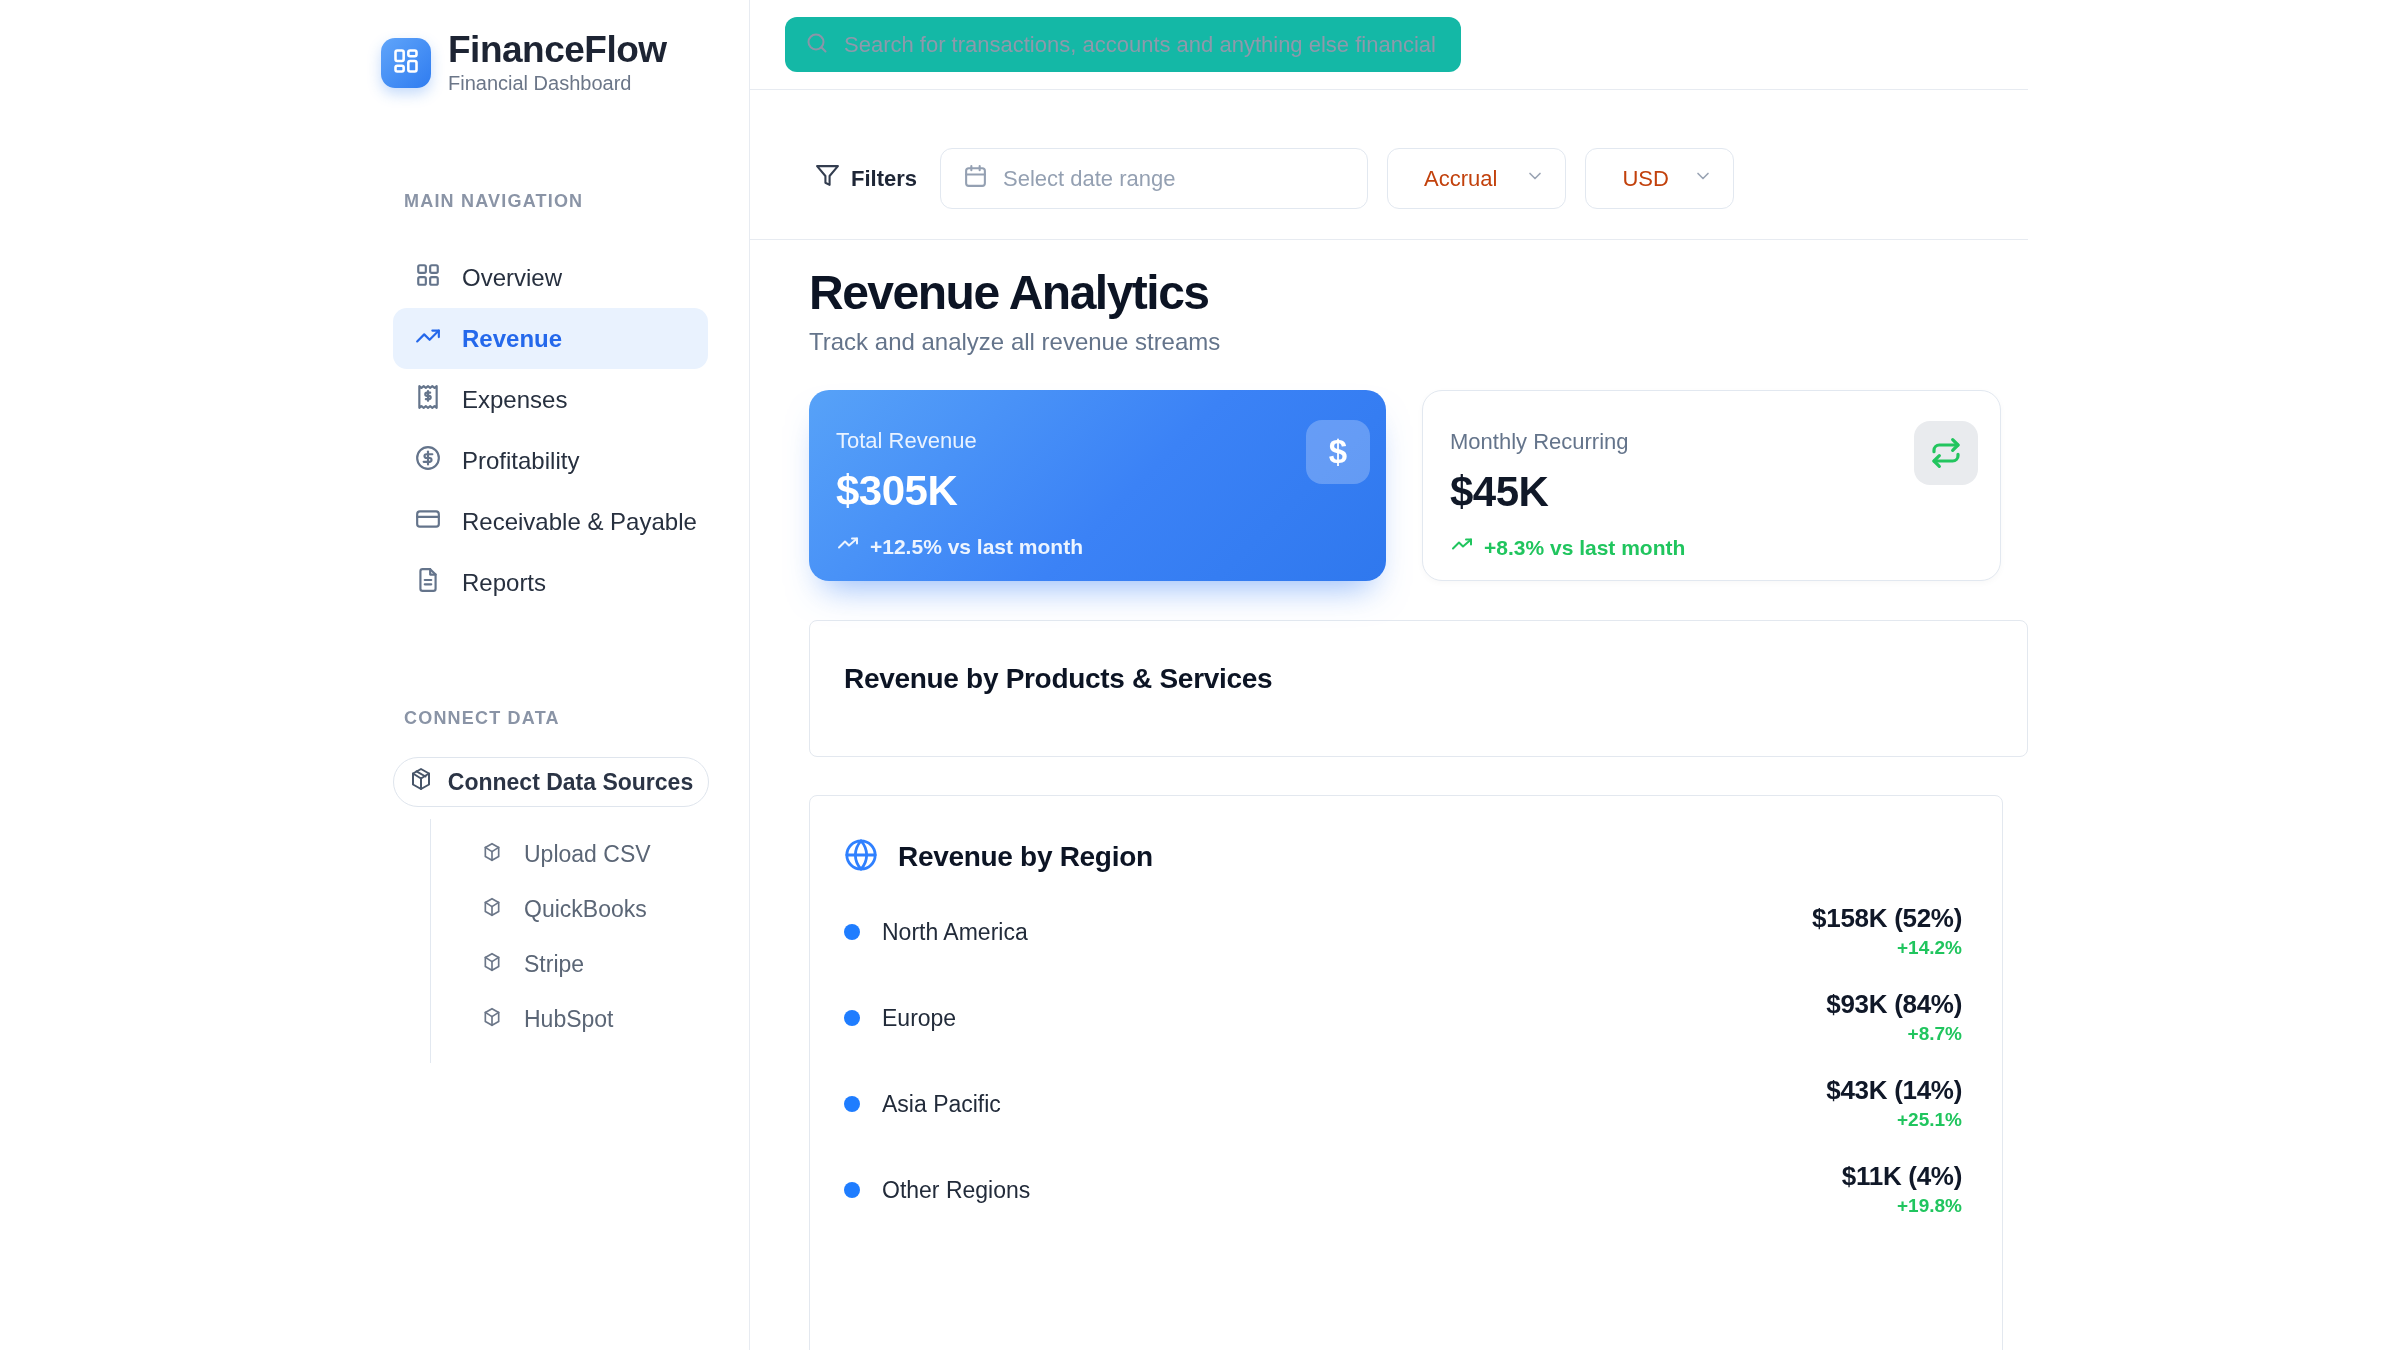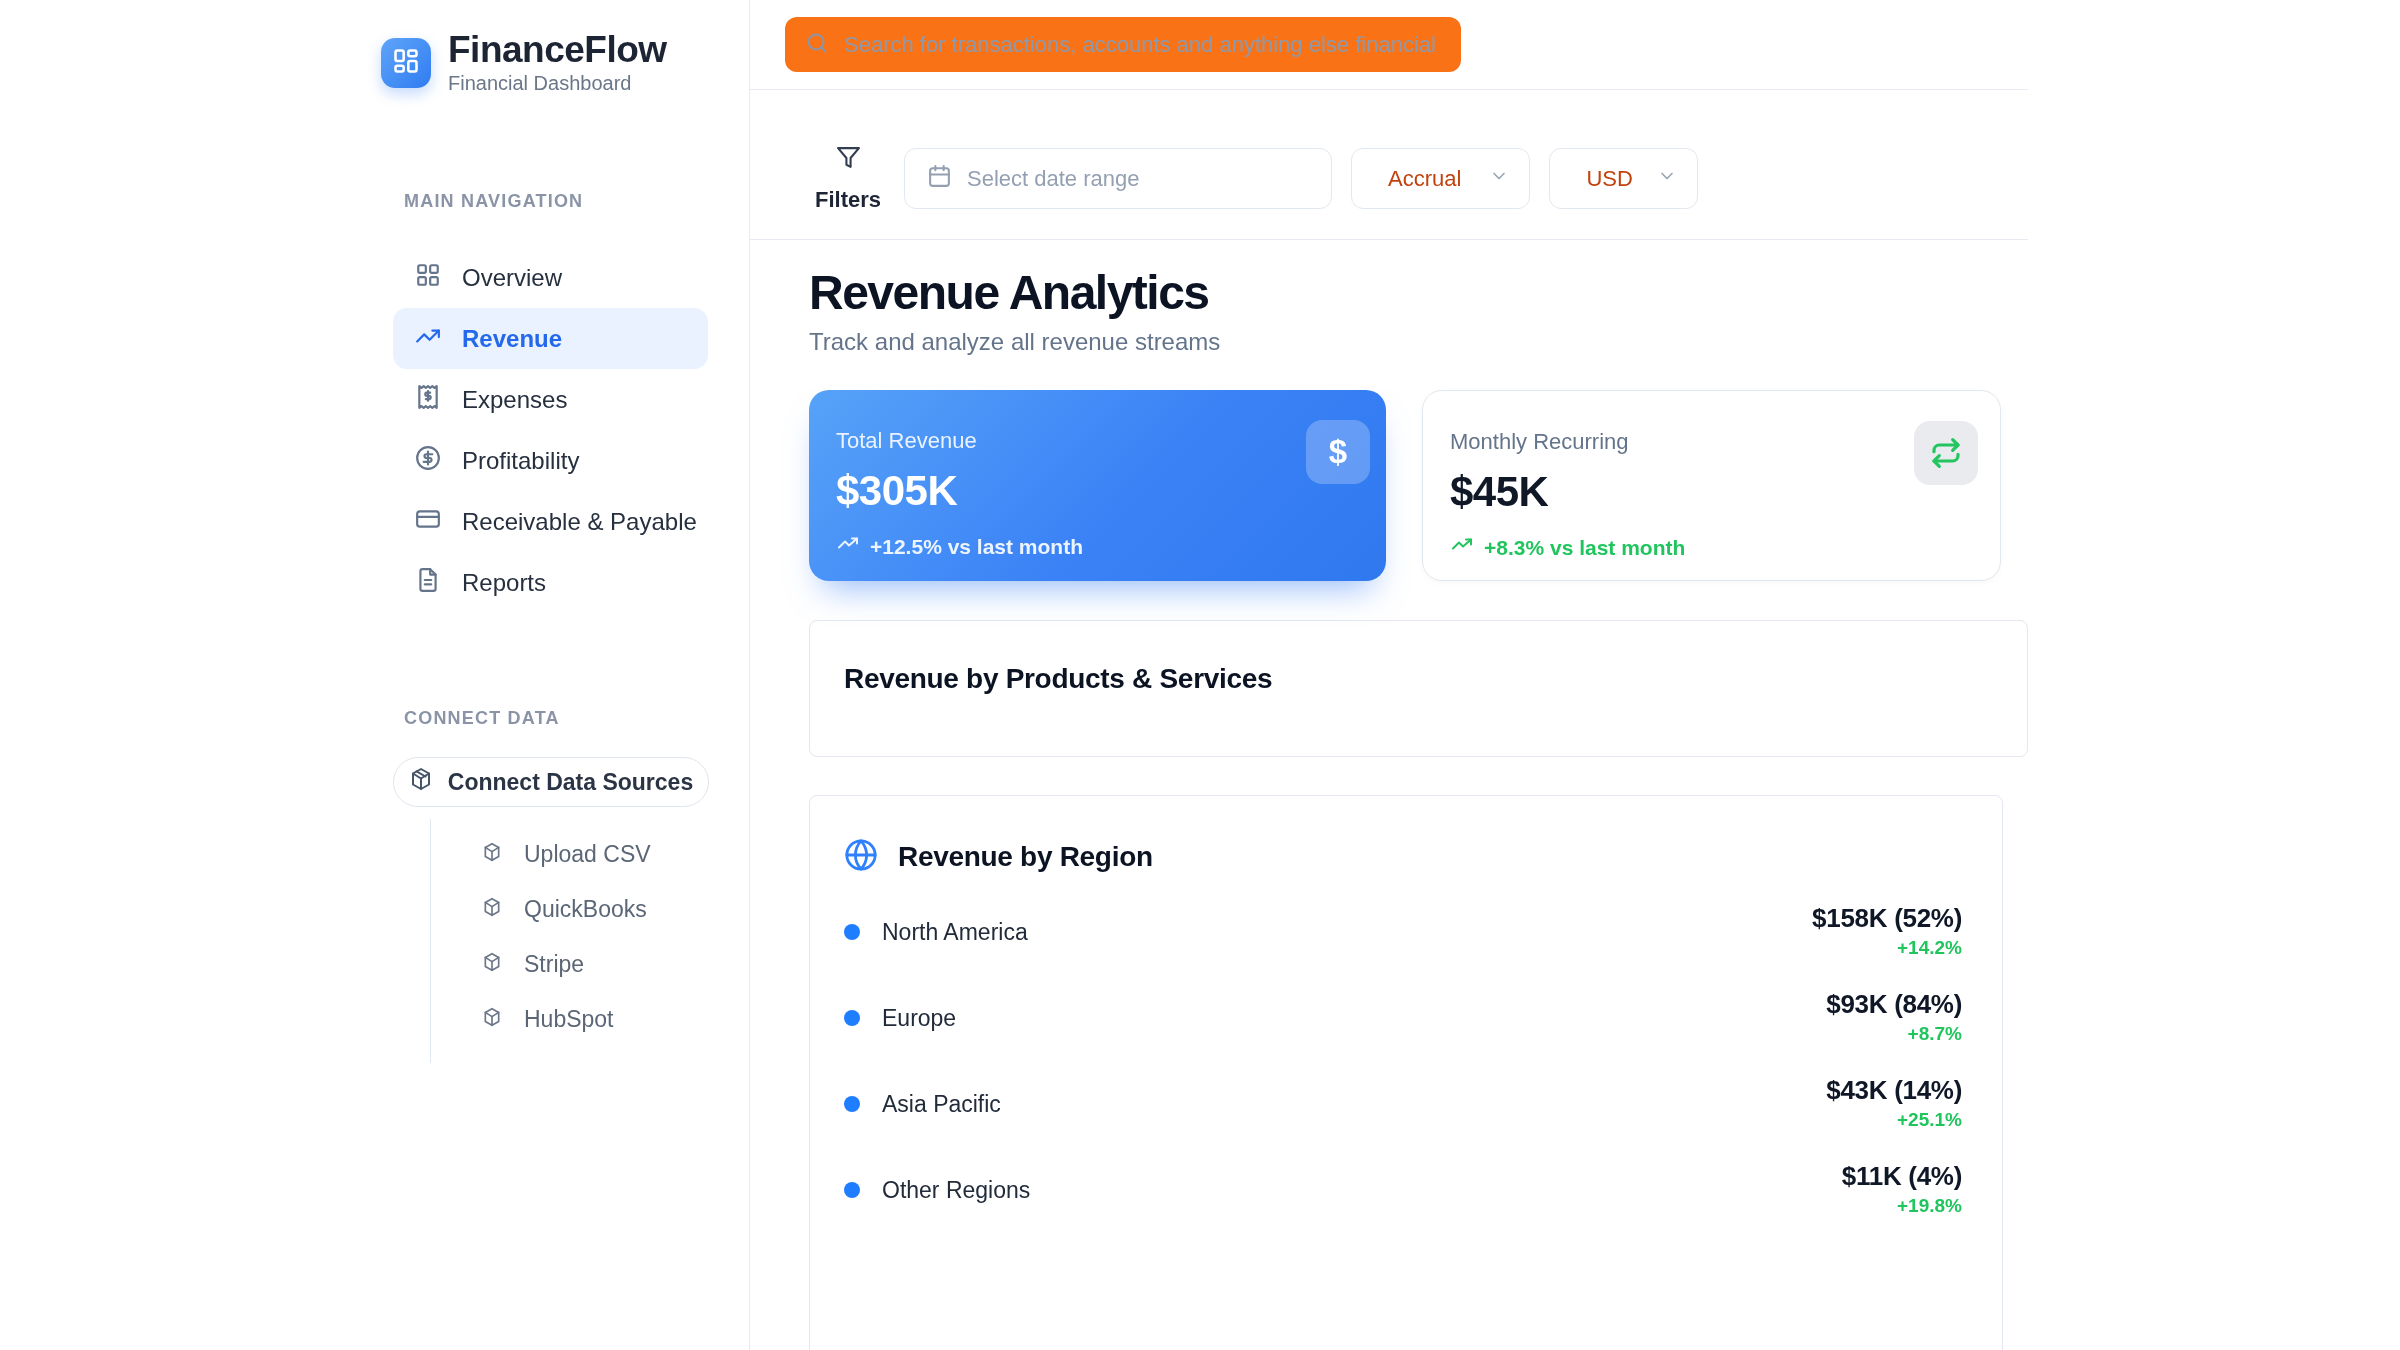--- a/index.html
+++ b/index.html
@@ -31,29 +31,29 @@
     font-size:23px; font-weight:600; color:#2b3445; cursor:pointer; font-family:inherit; }
   .connect-btn svg { stroke:#475569; }
 
   .sub-items { margin:12px 0 0 430px; border-left:1px solid #e2e8f0; padding:8px 0 16px 51px; }
   .sub-item { display:flex; align-items:center; gap:22px; height:55px; font-size:23px; color:#5b6676; cursor:pointer; }
   .sub-item svg { stroke:#6b7688; }
 
   
   .main { width:1278px; flex:0 0 1278px; }
   .topbar { height:90px; border-bottom:1px solid #e7ebf1; display:flex; align-items:center; padding-left:35px; }
-  .search-box { width:676px; height:55px; background:#f97316; border-radius:12px; display:flex; align-items:center;
+  .search-box { width:676px; height:55px; background:#14b8a6; border-radius:12px; display:flex; align-items:center;
     gap:15px; padding:16px 20px; }
   .search-box svg { stroke:#8b95a8; flex:0 0 auto; }
   .search-input { border:none; outline:none; background:transparent; flex:1; font-size:22px; color:#334155;
     font-family:inherit; white-space:nowrap; overflow:hidden; }
   .search-input::placeholder { color:#8e99ab; }
 
   .filters-row { height:150px; border-bottom:1px solid #e7ebf1; display:flex; align-items:center; padding:28px 0 0 65px; gap:19px; }
-  .filters-label { display:flex; align-items:center; gap:11px; font-size:22px; font-weight:600; color:#1e2636; margin-right:4px;flex-direction:column; }
+  .filters-label { display:flex; align-items:center; gap:11px; font-size:22px; font-weight:600; color:#1e2636; margin-right:4px; }
   .filters-label svg { stroke:#333d4f; }
   .pill-box { height:61px; border:1px solid #e2e8f0; border-radius:12px; background:#fff; display:flex; align-items:center; cursor:pointer; }
   .date-box { width:428px; padding:0 22px; gap:15px; }
   .date-box svg { stroke:#94a0b2; }
   .date-placeholder { font-size:22px; color:#94a0b2;text-align:right; }
   .select-box { padding:0 20px 0 36px; gap:28px; font-size:22px; font-weight:500; color:#c2410c; }
   .select-box.currency { gap:24px; }
   .select-box svg { stroke:#9aa4b4; }
 
   .content { padding:27px 0 0 59px; }

